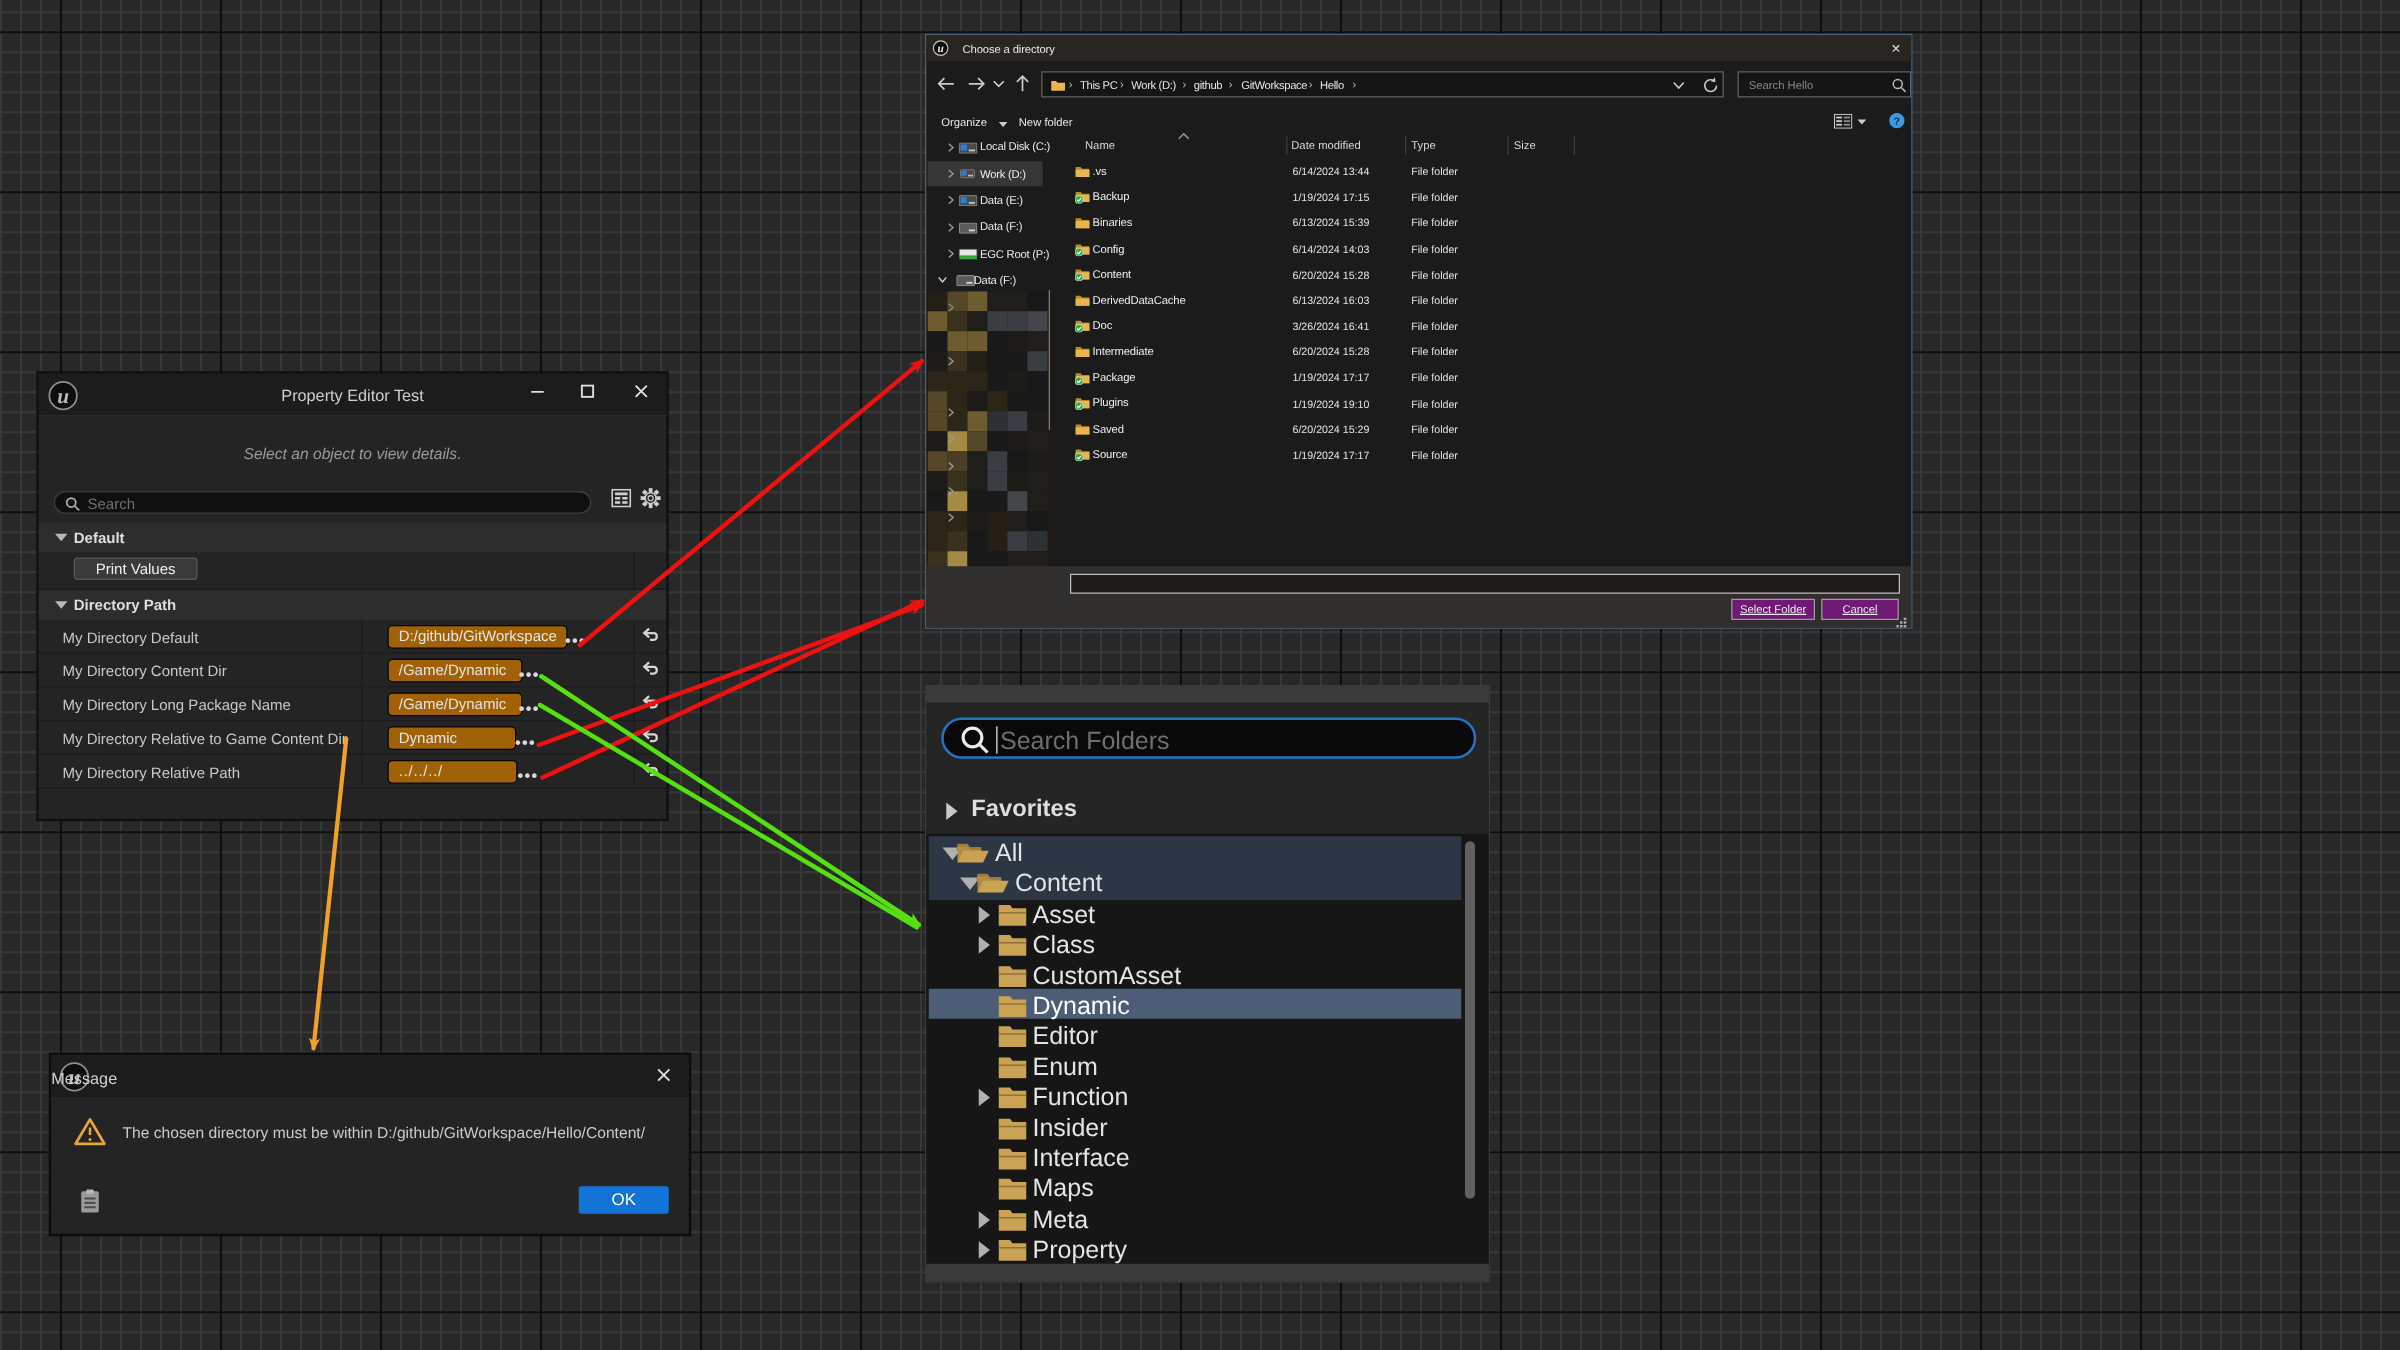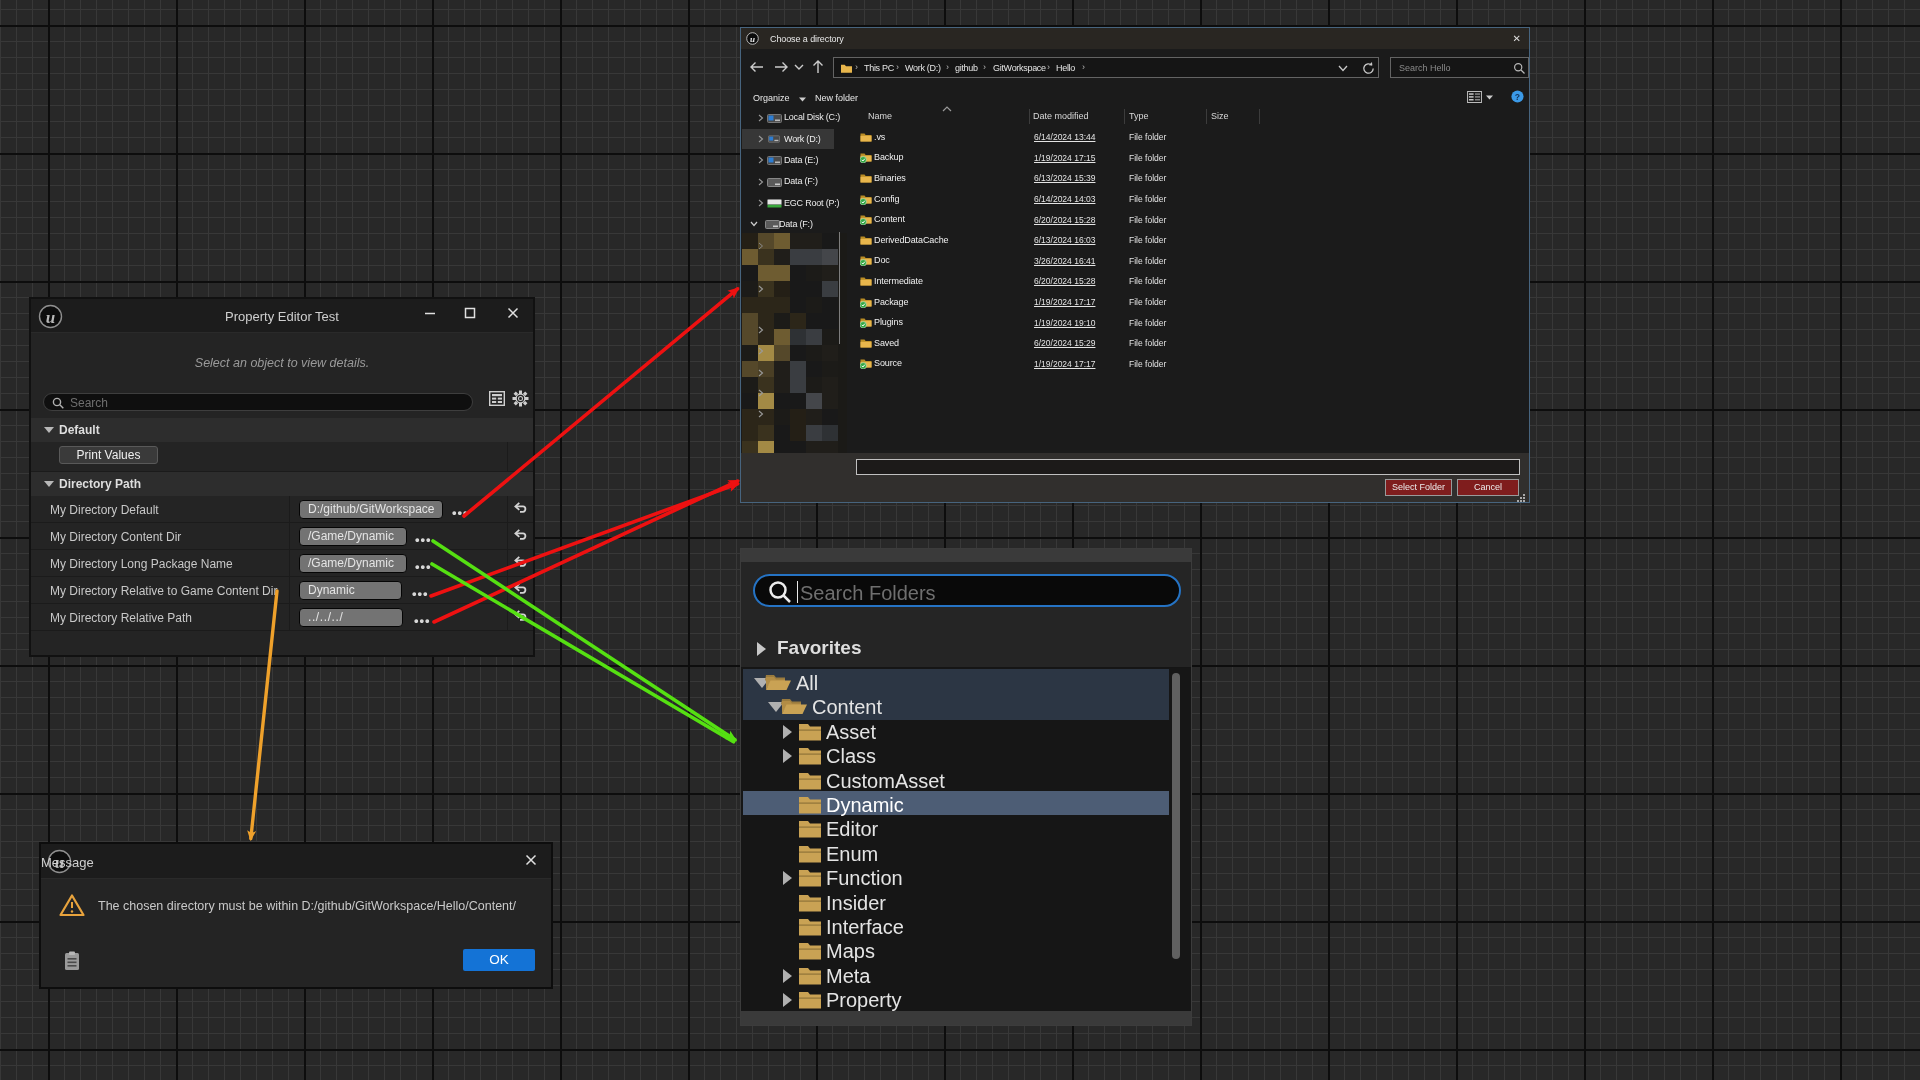--- a/index.html
+++ b/index.html
@@ -27,45 +27,45 @@
 #fd-search { position:absolute; left:649px; top:29px; width:139px; height:21px; background:#151515; border:1px solid #636363; }
 #fd-search .ph { position:absolute; left:8px; top:5px; font-size:9px; color:#8a8a8a; }
 .crumbtxt { position:absolute; top:5px; font-size:9px; color:#e4e4e4; white-space:nowrap; letter-spacing:-0.3px; }
 .crumbsep { position:absolute; top:4px; font-size:9px; color:#b8b8b8; }
 #fd-organize { position:absolute; left:12px; top:65px; font-size:9px; color:#e8e8e8; }
 #fd-newfolder { position:absolute; left:74px; top:65px; font-size:9px; color:#e8e8e8; }
 .fd-colsep { position:absolute; top:81px; width:1px; height:15px; background:#3c3c3c; }
 .fd-head { position:absolute; top:83px; font-size:9px; color:#d8d8d8; }
 .fd-siderow { position:absolute; font-size:9px; color:#ececec; white-space:nowrap; letter-spacing:-0.2px; }
 .fd-row-name { position:absolute; left:133px; font-size:9px; color:#f0f0f0; white-space:nowrap; letter-spacing:-0.1px; }
-.fd-row-date { position:absolute; left:293px; font-size:8.5px; color:#e4e4e4; white-space:nowrap;text-decoration:underline; }
+.fd-row-date { position:absolute; left:293px; font-size:8.5px; color:#e4e4e4; white-space:nowrap; }
 .fd-row-type { position:absolute; left:388px; font-size:8.5px; color:#e4e4e4; white-space:nowrap; }
 #fd-bottom { position:absolute; left:0; top:425px; width:788px; height:49px; background:#312f2d; }
 #fd-folderlbl { position:absolute; left:83px; top:9px; font-size:9px; color:#ececec;padding-left:44px; }
 #fd-folderinput { position:absolute; left:115px; top:6px; width:664px; height:16px; background:#1c1a19; border:1px solid #c0c0c0; }
-.fd-btn { position:absolute; top:26px; height:17px; background:#7f1d1d; border:1px solid #9a9a9a; font-size:9px; color:#ececec; text-align:center; line-height:15px; }
+.fd-btn { position:absolute; top:26px; height:17px; background:#701a75; border:1px solid #9a9a9a; font-size:9px; color:#ececec; text-align:center; line-height:15px;text-decoration:underline; }
 
 
 #propwin { position:absolute; left:29px; top:297px; width:506px; height:360px;
   background:#242424; border:2px solid #111111; }
 #pw-title { position:absolute; left:0; top:0; width:100%; height:34px; background:#1c1c1c; border-bottom:1px solid #2a2a2a; }
 #pw-title .t { position:absolute; left:0; width:100%; top:10px; text-align:center; font-size:13px; color:#cfcfcf; }
 .pw-btn { position:absolute; top:8px; color:#e0e0e0; }
 #pw-hint { position:absolute; left:0; width:100%; top:57px; text-align:center; font-style:italic; font-size:12.5px; color:#9a9a9a; }
 #pw-searchbar { position:absolute; left:12px; top:94px; width:430px; height:18px; border-radius:9px; background:#0f0f0f; border:1px solid #3e3e3e; }
 #pw-searchbar .ph { position:absolute; left:26px; top:2px; font-size:12px; color:#6f6f6f; }
 .pw-sect { position:absolute; left:0; width:502px; background:#2d2d2d; }
 .pw-sect .tri { position:absolute; left:13px; top:9px; width:0; height:0; border-left:5px solid transparent; border-right:5px solid transparent; border-top:6px solid #b8b8b8; }
 .pw-sect .tri-r { position:absolute; left:15px; top:7px; width:0; height:0; border-top:5px solid transparent; border-bottom:5px solid transparent; border-left:6px solid #b8b8b8; }
 .pw-sect .st { position:absolute; left:28px; top:5px; font-size:12px; font-weight:bold; color:#dedede; }
 .pw-row { position:absolute; left:0; width:502px; height:27px; background:#242424; border-bottom:1px solid #1b1b1b; }
 .pw-row .lbl { position:absolute; left:19px; top:7px; font-size:12px; color:#c8c8c8; white-space:nowrap; }
 .pw-row .vdiv { position:absolute; left:258px; top:0; width:1px; height:100%; background:#1b1b1b; }
 .pw-row .vdiv2 { position:absolute; left:476px; top:0; width:1px; height:100%; background:#1b1b1b; }
-.pw-input { position:absolute; left:268px; top:4px; height:19px; background:#737373; border:1px solid #050505; border-radius:4px; font-size:12px; color:#e4e4e4; line-height:17px; padding-left:8px; white-space:nowrap; }
+.pw-input { position:absolute; left:279px; top:4px; height:19px; background:#a16207; border:1px solid #050505; border-radius:4px; font-size:12px; color:#e4e4e4; line-height:17px; padding-left:8px; white-space:nowrap; }
 .pw-dots { position:absolute; top:9px; color:#d8d8d8; font-size:13px; font-weight:bold; letter-spacing:1px; }
 .pw-undo { position:absolute; left:482px; top:5px; }
 #pw-printvalues { position:absolute; left:28px; top:147px; width:99px; height:18px; background:#3a3a3a; border:1px solid #595959; border-radius:3px; text-align:center; font-size:12px; color:#efefef; line-height:16px; }
 
 
 #folderpanel { position:absolute; left:740px; top:548px; width:452px; height:478px; background:#252525; border:1px solid #3c3c3c; }
 #sf-topstrip { position:absolute; left:0; top:0; width:100%; height:13px; background:#3a3a3a; }
 #sf-botstrip { position:absolute; left:0; bottom:0; width:100%; height:14px; background:#3a3a3a; }
 #sf-pill { position:absolute; left:12px; top:25px; width:428px; height:33px; border-radius:17px; background:#090909; border:2px solid #2573c4; }
 #sf-pill .ph { position:absolute; left:45px; top:6px; font-size:20px; color:#6f6f6f; }

